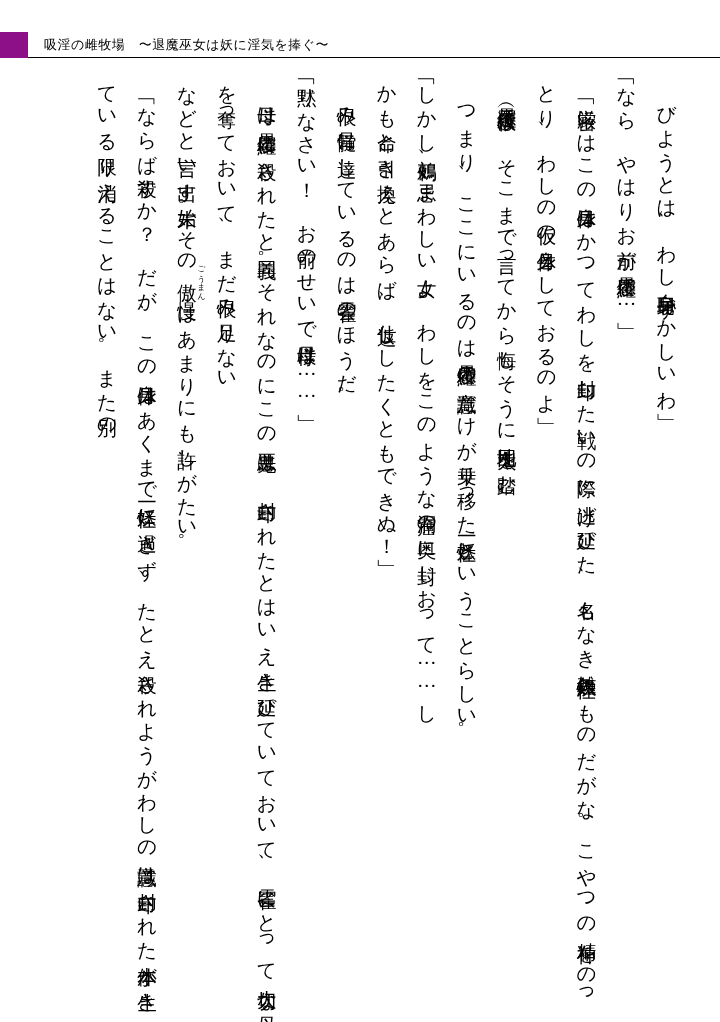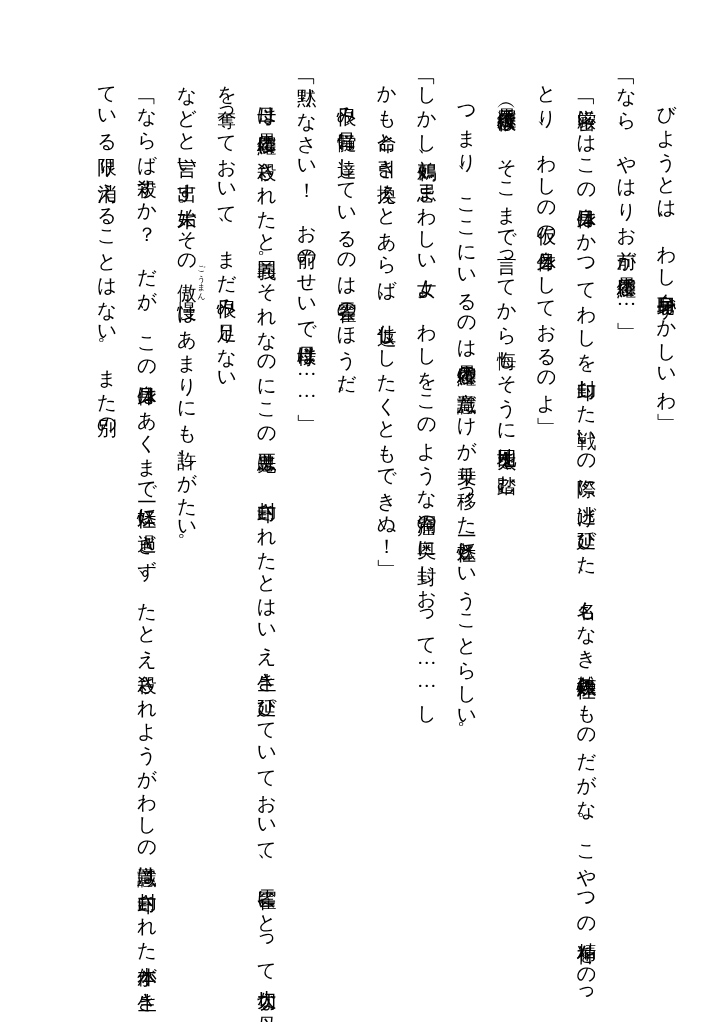--- a/index.html
+++ b/index.html
@@ -93,20 +93,26 @@
   rt {
     font-size: 8px;
     letter-spacing: 0;
   }
 </style>
 </head>
 <body>
 
 <div class="page">
 
+  <div class="header">
+    <div class="header-accent"></div>
+    <div class="header-title-wrap">
+      <span class="header-title">吸淫の雌牧場　〜退魔巫女は妖に淫気を捧ぐ〜</span>
+    </div>
+  </div>
 
   <div class="body-area">
     <div class="vcolumns">
 
       <p class="indent">びようとは、わし自身恥ずかしいわ」</p>
 
       <p>「なら、やはりお前が愚倭羅……」</p>
 
       <p class="indent">「厳密にはこの身体はかつてわしを封印した戦いの際に逃げ延びた、名もなき雑魚妖怪のものだがな。こやつの精神をのっとり、わしの仮の身体としておるのよ」</p>
 

